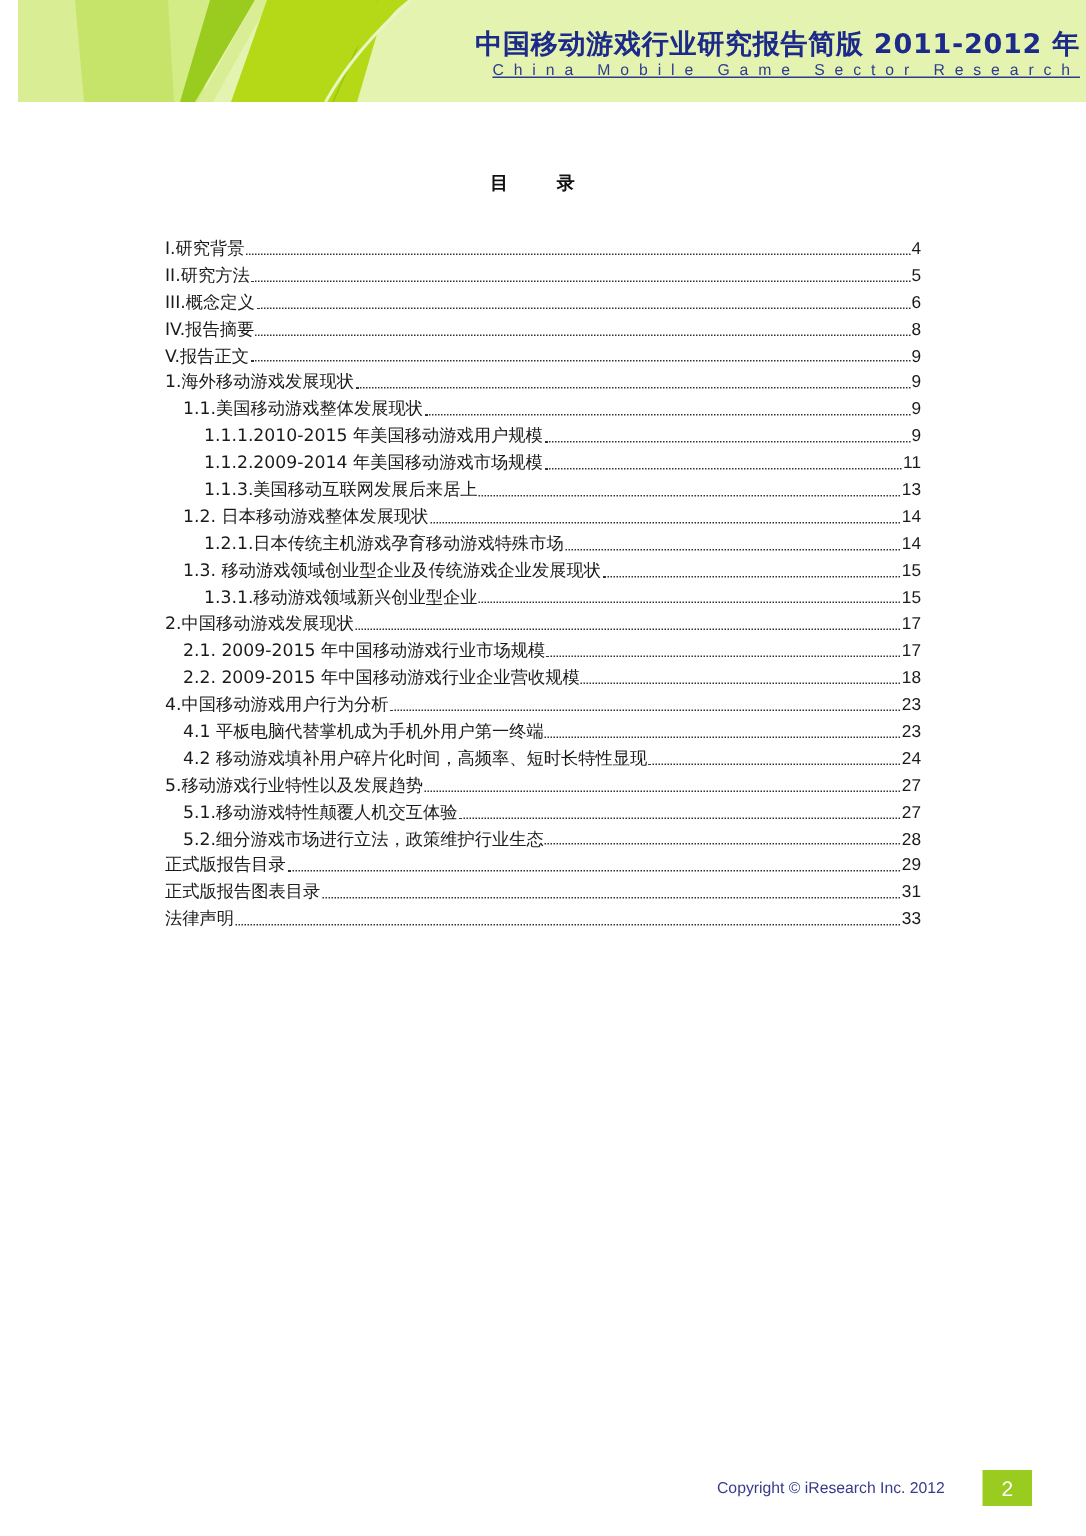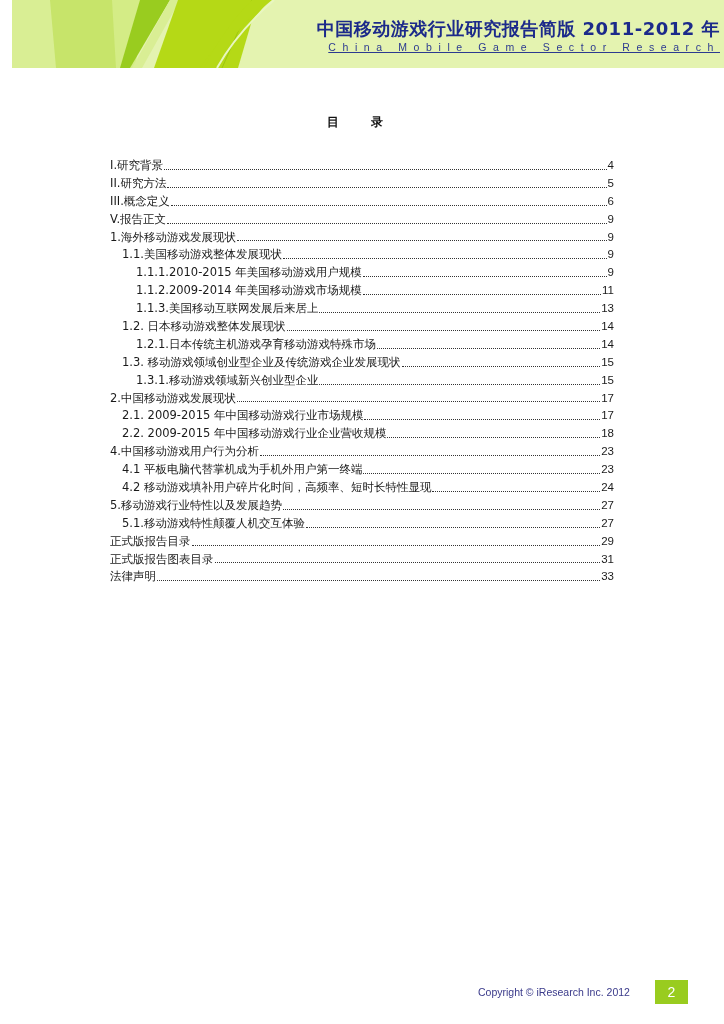--- a/index.html
+++ b/index.html
@@ -87,20 +87,25 @@
       <span class="label">II.研究方法</span>
       <span class="dots"></span>
       <span class="page">5</span>
     </div>
     <div class="toc-row lvl1">
       <span class="label">III.概念定义</span>
       <span class="dots"></span>
       <span class="page">6</span>
     </div>
     <div class="toc-row lvl1">
+      <span class="label">IV.报告摘要</span>
+      <span class="dots"></span>
+      <span class="page">8</span>
+    </div>
+    <div class="toc-row lvl1">
       <span class="label">V.报告正文</span>
       <span class="dots"></span>
       <span class="page">9</span>
     </div>
     <div class="toc-row lvl1">
       <span class="label">1.海外移动游戏发展现状</span>
       <span class="dots"></span>
       <span class="page">9</span>
     </div>
     <div class="toc-row lvl2">
@@ -175,20 +180,25 @@
     </div>
     <div class="toc-row lvl1">
       <span class="label">5.移动游戏行业特性以及发展趋势</span>
       <span class="dots"></span>
       <span class="page">27</span>
     </div>
     <div class="toc-row lvl2">
       <span class="label">5.1.移动游戏特性颠覆人机交互体验</span>
       <span class="dots"></span>
       <span class="page">27</span>
+    </div>
+    <div class="toc-row lvl2">
+      <span class="label">5.2.细分游戏市场进行立法，政策维护行业生态</span>
+      <span class="dots"></span>
+      <span class="page">28</span>
     </div>
     <div class="toc-row lvl1">
       <span class="label">正式版报告目录</span>
       <span class="dots"></span>
       <span class="page">29</span>
     </div>
     <div class="toc-row lvl1">
       <span class="label">正式版报告图表目录</span>
       <span class="dots"></span>
       <span class="page">31</span>

